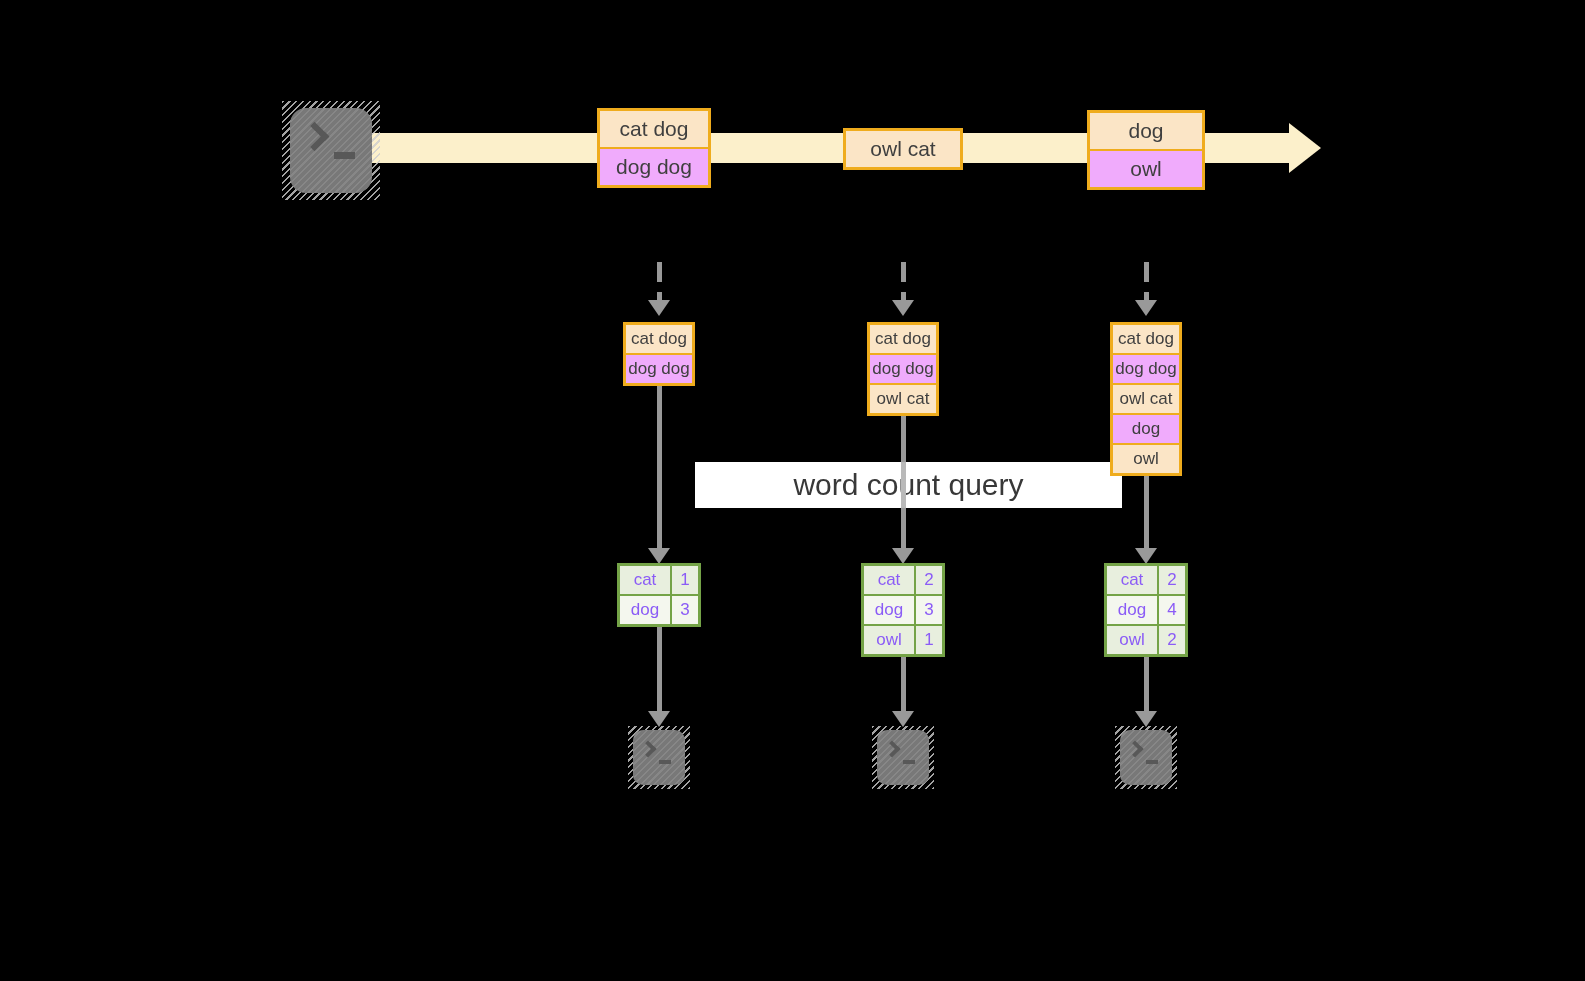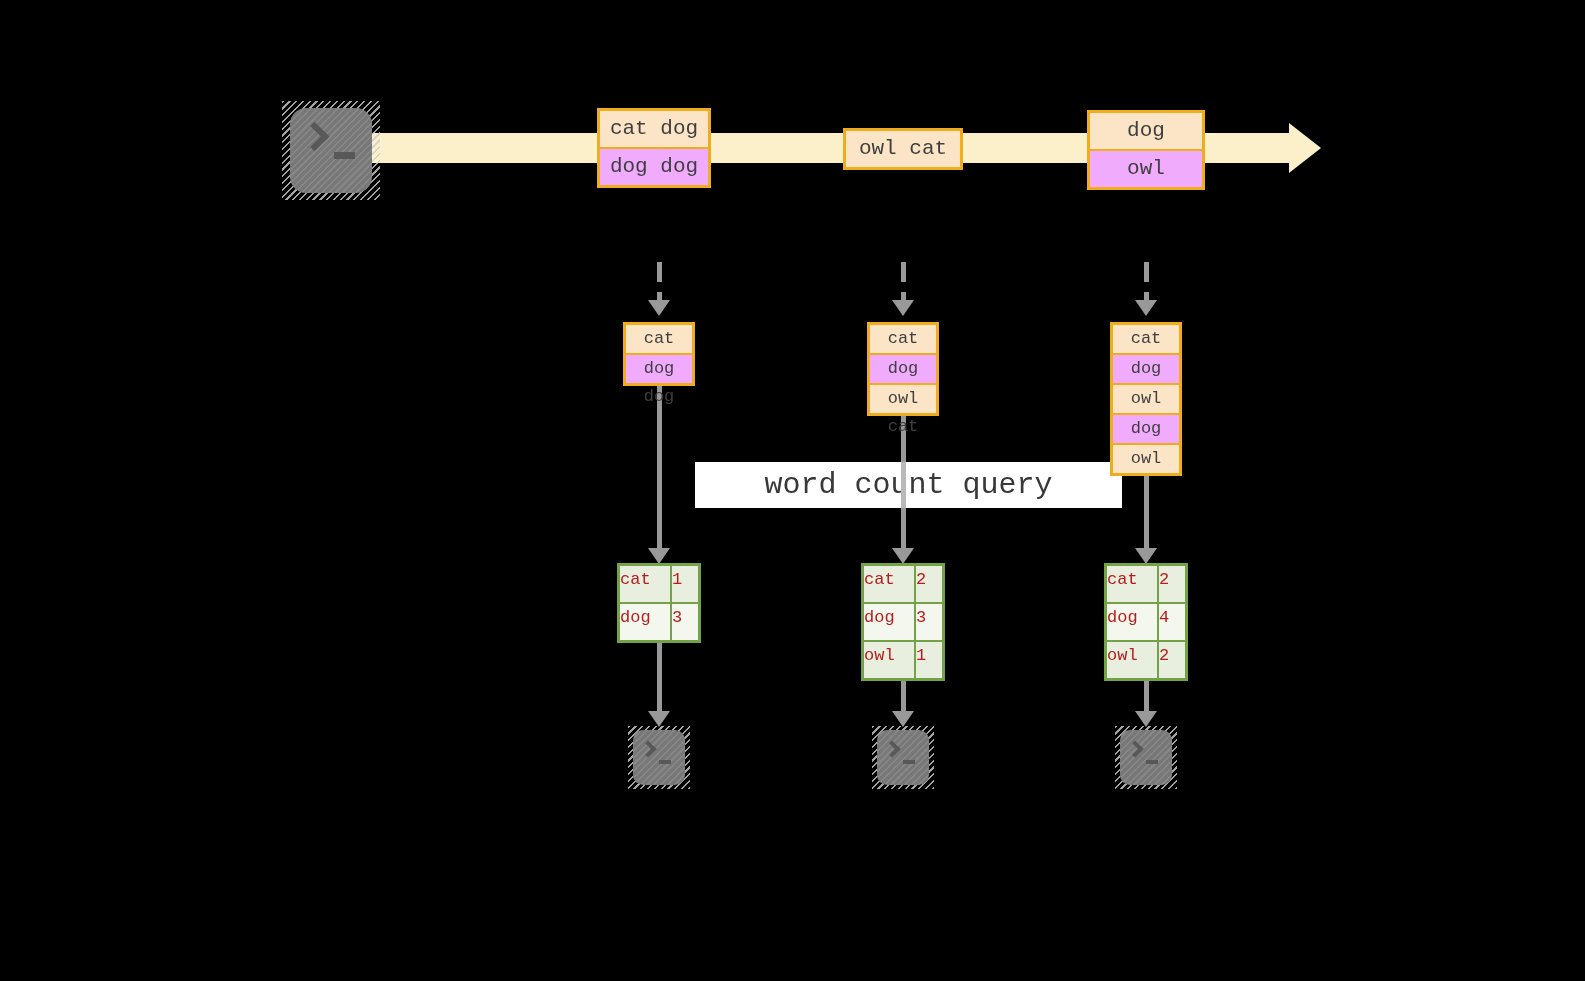--- a/index.html
+++ b/index.html
@@ -1,36 +1,36 @@
 <!DOCTYPE html>
 <html><head>
 <meta charset="utf-8">
 <style>
   html,body{margin:0;padding:0;background:#000;}
   .canvas{position:relative;width:1585px;height:981px;background:#000000;
-          font-family:Liberation Mono, monospace;overflow:hidden;border-radius:25px;}
+          font-family:Liberation Sans, sans-serif;overflow:hidden;border-radius:25px;}
   .abs{position:absolute;}
 
   
   .band{background:#FCF0CB;}
   .bandhead{width:0;height:0;border-top:25px solid transparent;
             border-bottom:25px solid transparent;border-left:32px solid #FCF0CB;}
 
   
   .obox{box-sizing:border-box;border:3px solid #EFAC1D;background:#EFAC1D;
         display:flex;flex-direction:column;gap:2px;}
   .erow{height:36px;line-height:36px;text-align:center;font-size:21px;color:#3F3F3F;}
   .srow{height:28px;line-height:28px;text-align:center;font-size:17px;color:#3F3F3F;}
   .f-dark{background:#FBE5C6;}
   .f-light{background:#f0abfc;}
 
   
   .gtable{box-sizing:border-box;border:3px solid #74A347;background:#74A347;
           display:grid;grid-template-columns:50px 26px;gap:2px;}
-  .gcell{height:36px;line-height:28px;text-align:left;font-size:17px;color:#b91c1c;}
+  .gcell{height:28px;line-height:28px;text-align:center;font-size:17px;color:#8b5cf6;}
   .g-dark{background:#E8EFDE;}
   .g-light{background:#F4F7EE;}
 
   
   .vline{width:5px;background:#999999;}
   .vline-onwhite{width:5px;background:#B9B9B9;}
   .dline{width:5px;background:repeating-linear-gradient(180deg,#999999 0 20px,transparent 20px 30px);}
   .ghead{width:0;height:0;border-left:11px solid transparent;
          border-right:11px solid transparent;border-top:16px solid #999999;}
 

